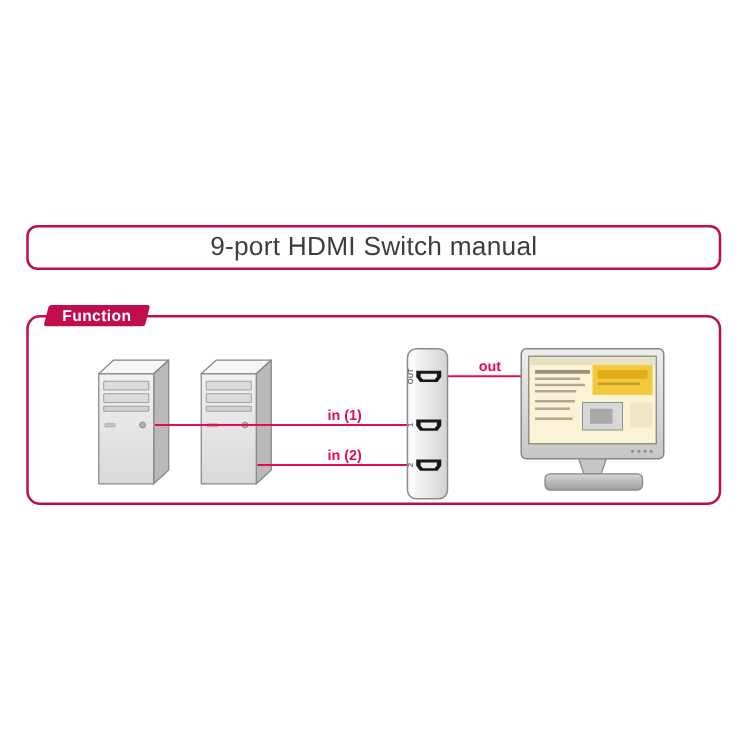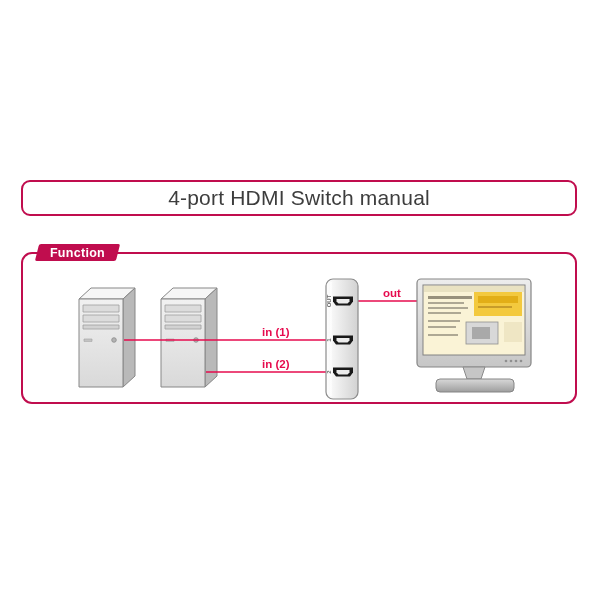--- a/index.html
+++ b/index.html
@@ -25,21 +25,21 @@
     font-family:"Liberation Sans",sans-serif;}
   .port-label{fill:#6b6b6b;font-size:6px;font-weight:bold;
     font-family:"Liberation Sans",sans-serif;}
 </style>
 </head>
 <body>
 
 <div class="page">
 
   <div class="title-bar">
-    <span>4-port HDMI Switch manual</span>
+    <span>9-port HDMI Switch manual</span>
   </div>
 
   <div class="function-box"></div>
   <div class="function-tab">
     <span>Function</span>
   </div>
 
   <svg class="diagram" width="600" height="600" viewBox="0 0 600 600">
     <defs>
       <linearGradient id="gFront" x1="0" y1="0" x2="0" y2="1">

